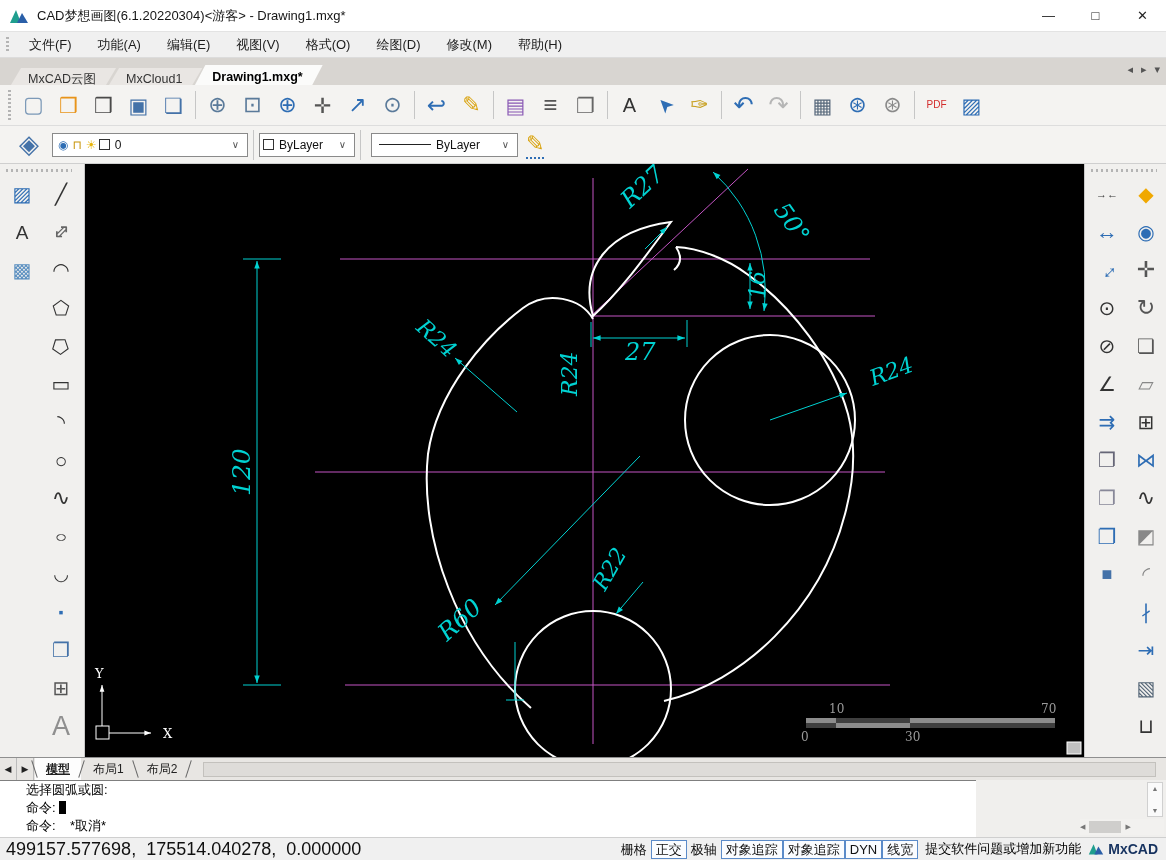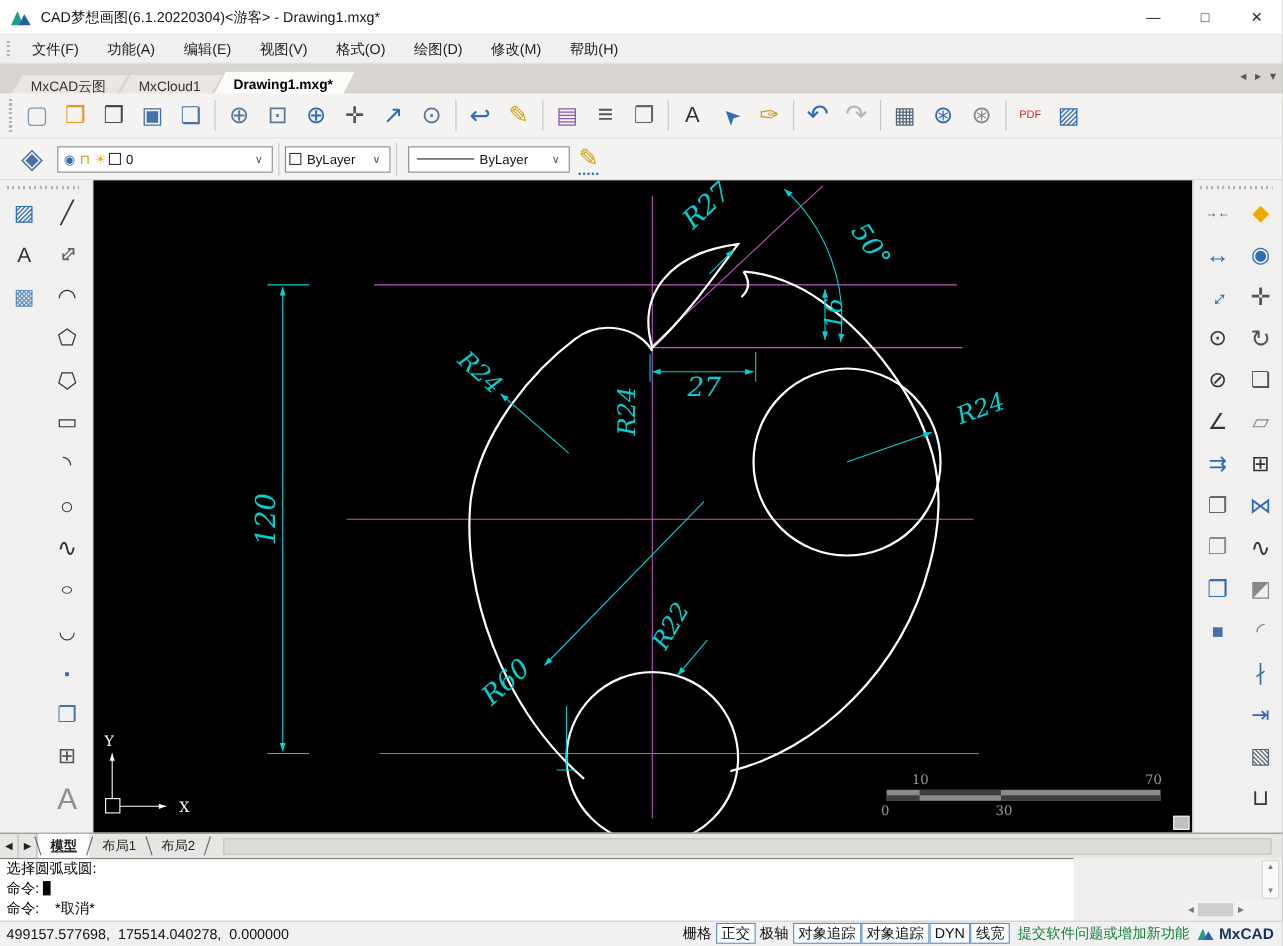--- a/index.html
+++ b/index.html
@@ -78,38 +78,38 @@
   .sheet-nav { width:17px; height:100%; display:flex; align-items:center; justify-content:center;
     font-size:9px; color:#222; border-right:1px solid #bbb; }
   .stab { padding:0 11px; height:100%; display:flex; align-items:center; color:#222; }
   .stab.active { background:#fdfdfd; font-weight:bold; text-decoration:underline; }
   .sdiv { width:1px; height:18px; background:#666; }
   .sdiv.fwd { transform:rotate(18deg); } .sdiv.bwd { transform:rotate(-18deg); }
   .sheet-track { flex:1; height:15px; margin:3px 10px 3px 14px; background:#dedcd9;
     border:1px solid #c3c1bd; }
 
   
-  .cmd { left:0; top:780px; width:976px; height:57px; background:#fff; border-top:1px solid #7f7f7f; }
+  .cmd { left:0; top:780px; width:976px; height:57px; background:#fff; border-top:1px solid #7f7f7f;padding-left:20px; }
   .cmd-line { height:18px; line-height:18px; padding-left:6px; font-size:13px; color:#000; white-space:pre; }
   .caret { display:inline-block; width:7px; height:13px; background:#000; vertical-align:-2px; margin-left:3px; }
   .cmd-vscroll { position:absolute; left:1147px; top:782px; width:16px; height:35px;
     background:#fafafa; border:1px solid #d0d0d0; display:flex; flex-direction:column;
     align-items:center; justify-content:space-between; font-size:7px; color:#777; padding:2px 0; }
   .cmd-hscroll { position:absolute; left:1080px; top:819px; width:84px; height:16px;
     background:#f2f1ef; display:flex; align-items:center; font-size:7px; color:#777; }
   .cmd-hscroll .hthumb { width:32px; height:12px; background:#cfcecc; margin:0 4px; }
 
   
   .statusbar { left:0; top:837px; width:1166px; height:23px; background:#f0f0f0;
     border-top:1px solid #cfcfcf; display:flex; align-items:center; }
-  .coords { margin-left:6px; font-size:13px; color:#101010; white-space:pre; }
+  .coords { margin-left:6px; font-size:18px; color:#101010; white-space:pre; }
   .status-right { margin-left:auto; display:flex; align-items:center; gap:7px; padding-right:8px; }
   .stoggle { font-size:13px; color:#101010; padding:1px 4px; }
   .stoggle.boxed { border:1px solid #5b8bc9; background:#fafcff;margin-top:30px; }
-  .status-link { font-size:13px; color:#15803d; }
+  .status-link { font-size:13px; color:#000000; }
   .brand { display:flex; align-items:center; gap:4px; font-size:14px; font-weight:bold; color:#16325f; }
 
   svg text { font-family:"DejaVu Serif", serif; }
 </style>
 </head>
 <body>
 
 <div class="abs titlebar">
   <svg class="app-logo" viewBox="0 0 20 16">
     <polygon points="1,15 7,2 12,15" fill="#1f9e8e"></polygon>

